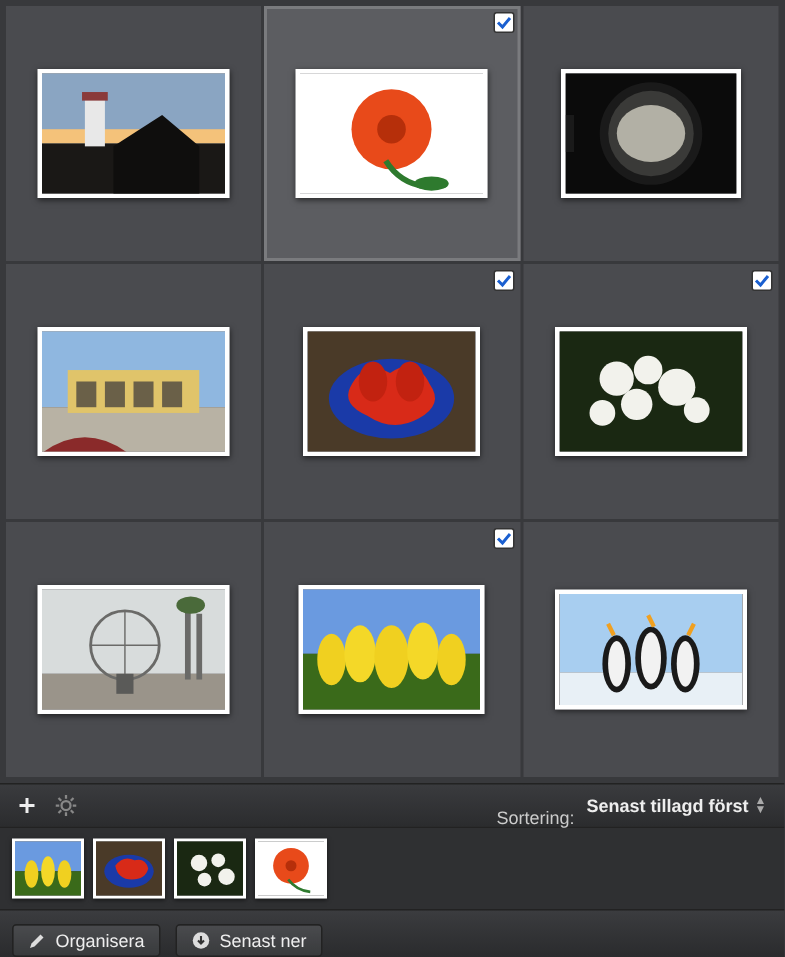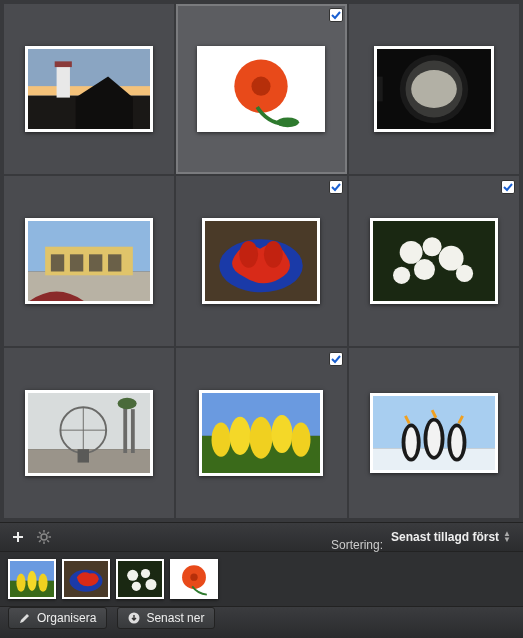--- a/index.html
+++ b/index.html
@@ -111,21 +111,21 @@
     align-items: center;
     justify-content: center;
     overflow: hidden;
   }
   .tray-thumb svg { display: block; }
   .bottom-bar {
     height: 32px;
     background: linear-gradient(#3b3c3f, #2a2b2d);
     border-top: 1px solid #222;
     display: flex;
-    align-items: flex-start;
+    align-items: flex-end;
     padding: 0 8px;
     gap: 10px;
   }
   .action-btn {
     background: linear-gradient(#4a4b4e, #383a3c);
     border: 1px solid #222;
     border-radius: 3px;
     color: #eee;
     height: 22px;
     padding: 0 10px;

